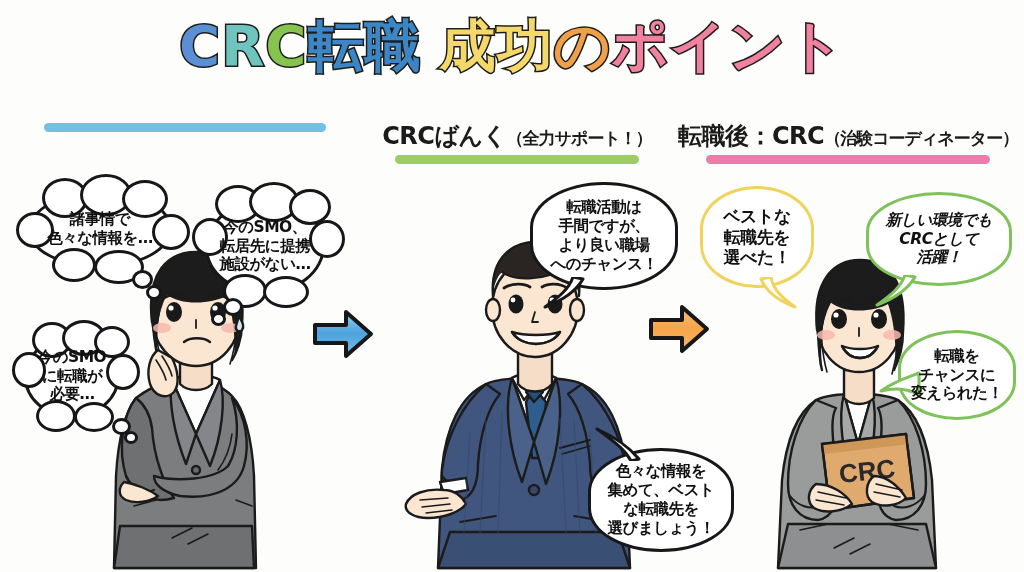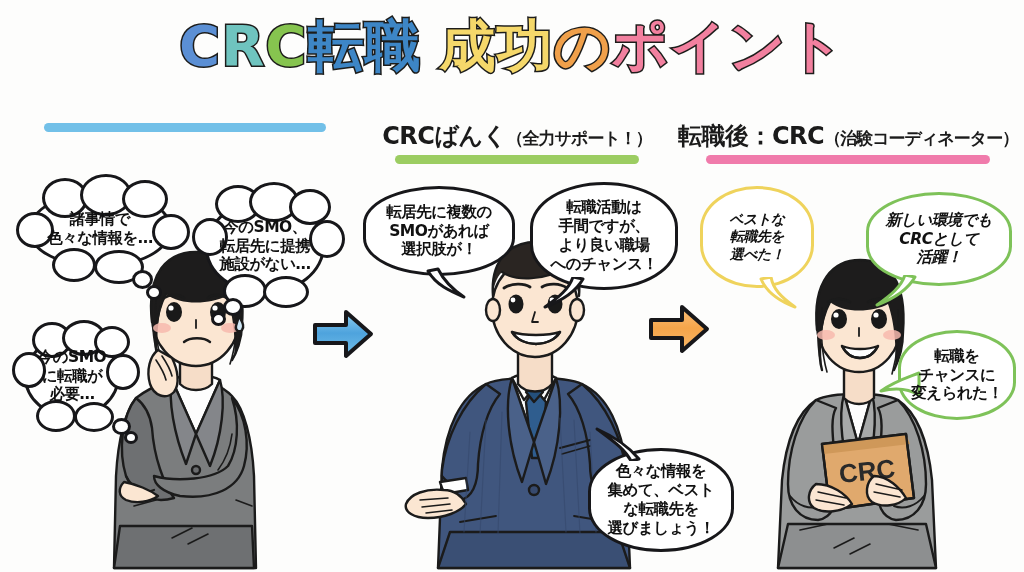--- a/index.html
+++ b/index.html
@@ -124,21 +124,21 @@
   }
 
   
   .talk { border-radius: 26px; }
   .talk.oval { border-radius: 50%/42%; }
 
   
   .b-yellow { border-color: #efd35c; }
   .b-green  { border-color: #7ec259; }
   .bt-15 { font-size: 15.5px; }
-  .bt-16 { font-size: 14px; font-style: italic; }
+  .bt-16 { font-size: 17px; }
 
   
   .arrow { position: absolute; z-index: 6; }
 
   
   .person { position: absolute; z-index: 3; }
 
   
   .nosel { user-select: none; }
 </style>
@@ -215,30 +215,20 @@
     <div class="lobe" style="width:34px;height:24px;left:50px;top:68px;"></div>
     <div class="tail-d" style="width:13px;height:11px;left:88px;top:84px;"></div>
     <div class="tail-d" style="width:8px;height:7px;left:100px;top:97px;"></div>
     <div style="position:relative;z-index:2;">
       <span>今のSMO</span>
       <span>に転職が</span>
       <span>必要…</span>
     </div>
   </div>
 
-  <div class="bubble talk oval bt-15" style="left:363px; top:186px; width:152px; height:90px;">
-    <div style="position:relative;z-index:2;">
-      <span>転居先に複数の</span>
-      <span>SMOがあれば</span>
-      <span>選択肢が！</span>
-    </div>
-    <svg width="46" height="34" viewBox="0 0 46 34" style="position:absolute;left:58px;top:78px;">
-      <path d="M4 4 C12 18, 26 24, 40 30 C28 22, 20 14, 14 2 Z" fill="#ffffff" stroke="#17171a" stroke-width="3" stroke-linejoin="round"></path>
-    </svg>
-  </div>
 
   <div class="bubble talk oval bt-15" style="left:530px; top:182px; width:148px; height:108px;">
     <div style="position:relative;z-index:2;">
       <span>転職活動は</span>
       <span>手間ですが、</span>
       <span>より良い職場</span>
       <span>へのチャンス！</span>
     </div>
     <svg width="46" height="34" viewBox="0 0 46 34" style="position:absolute;left:8px;top:92px;">
       <path d="M42 2 C34 16, 20 24, 4 30 C18 20, 28 12, 32 0 Z" fill="#ffffff" stroke="#17171a" stroke-width="3" stroke-linejoin="round"></path>

